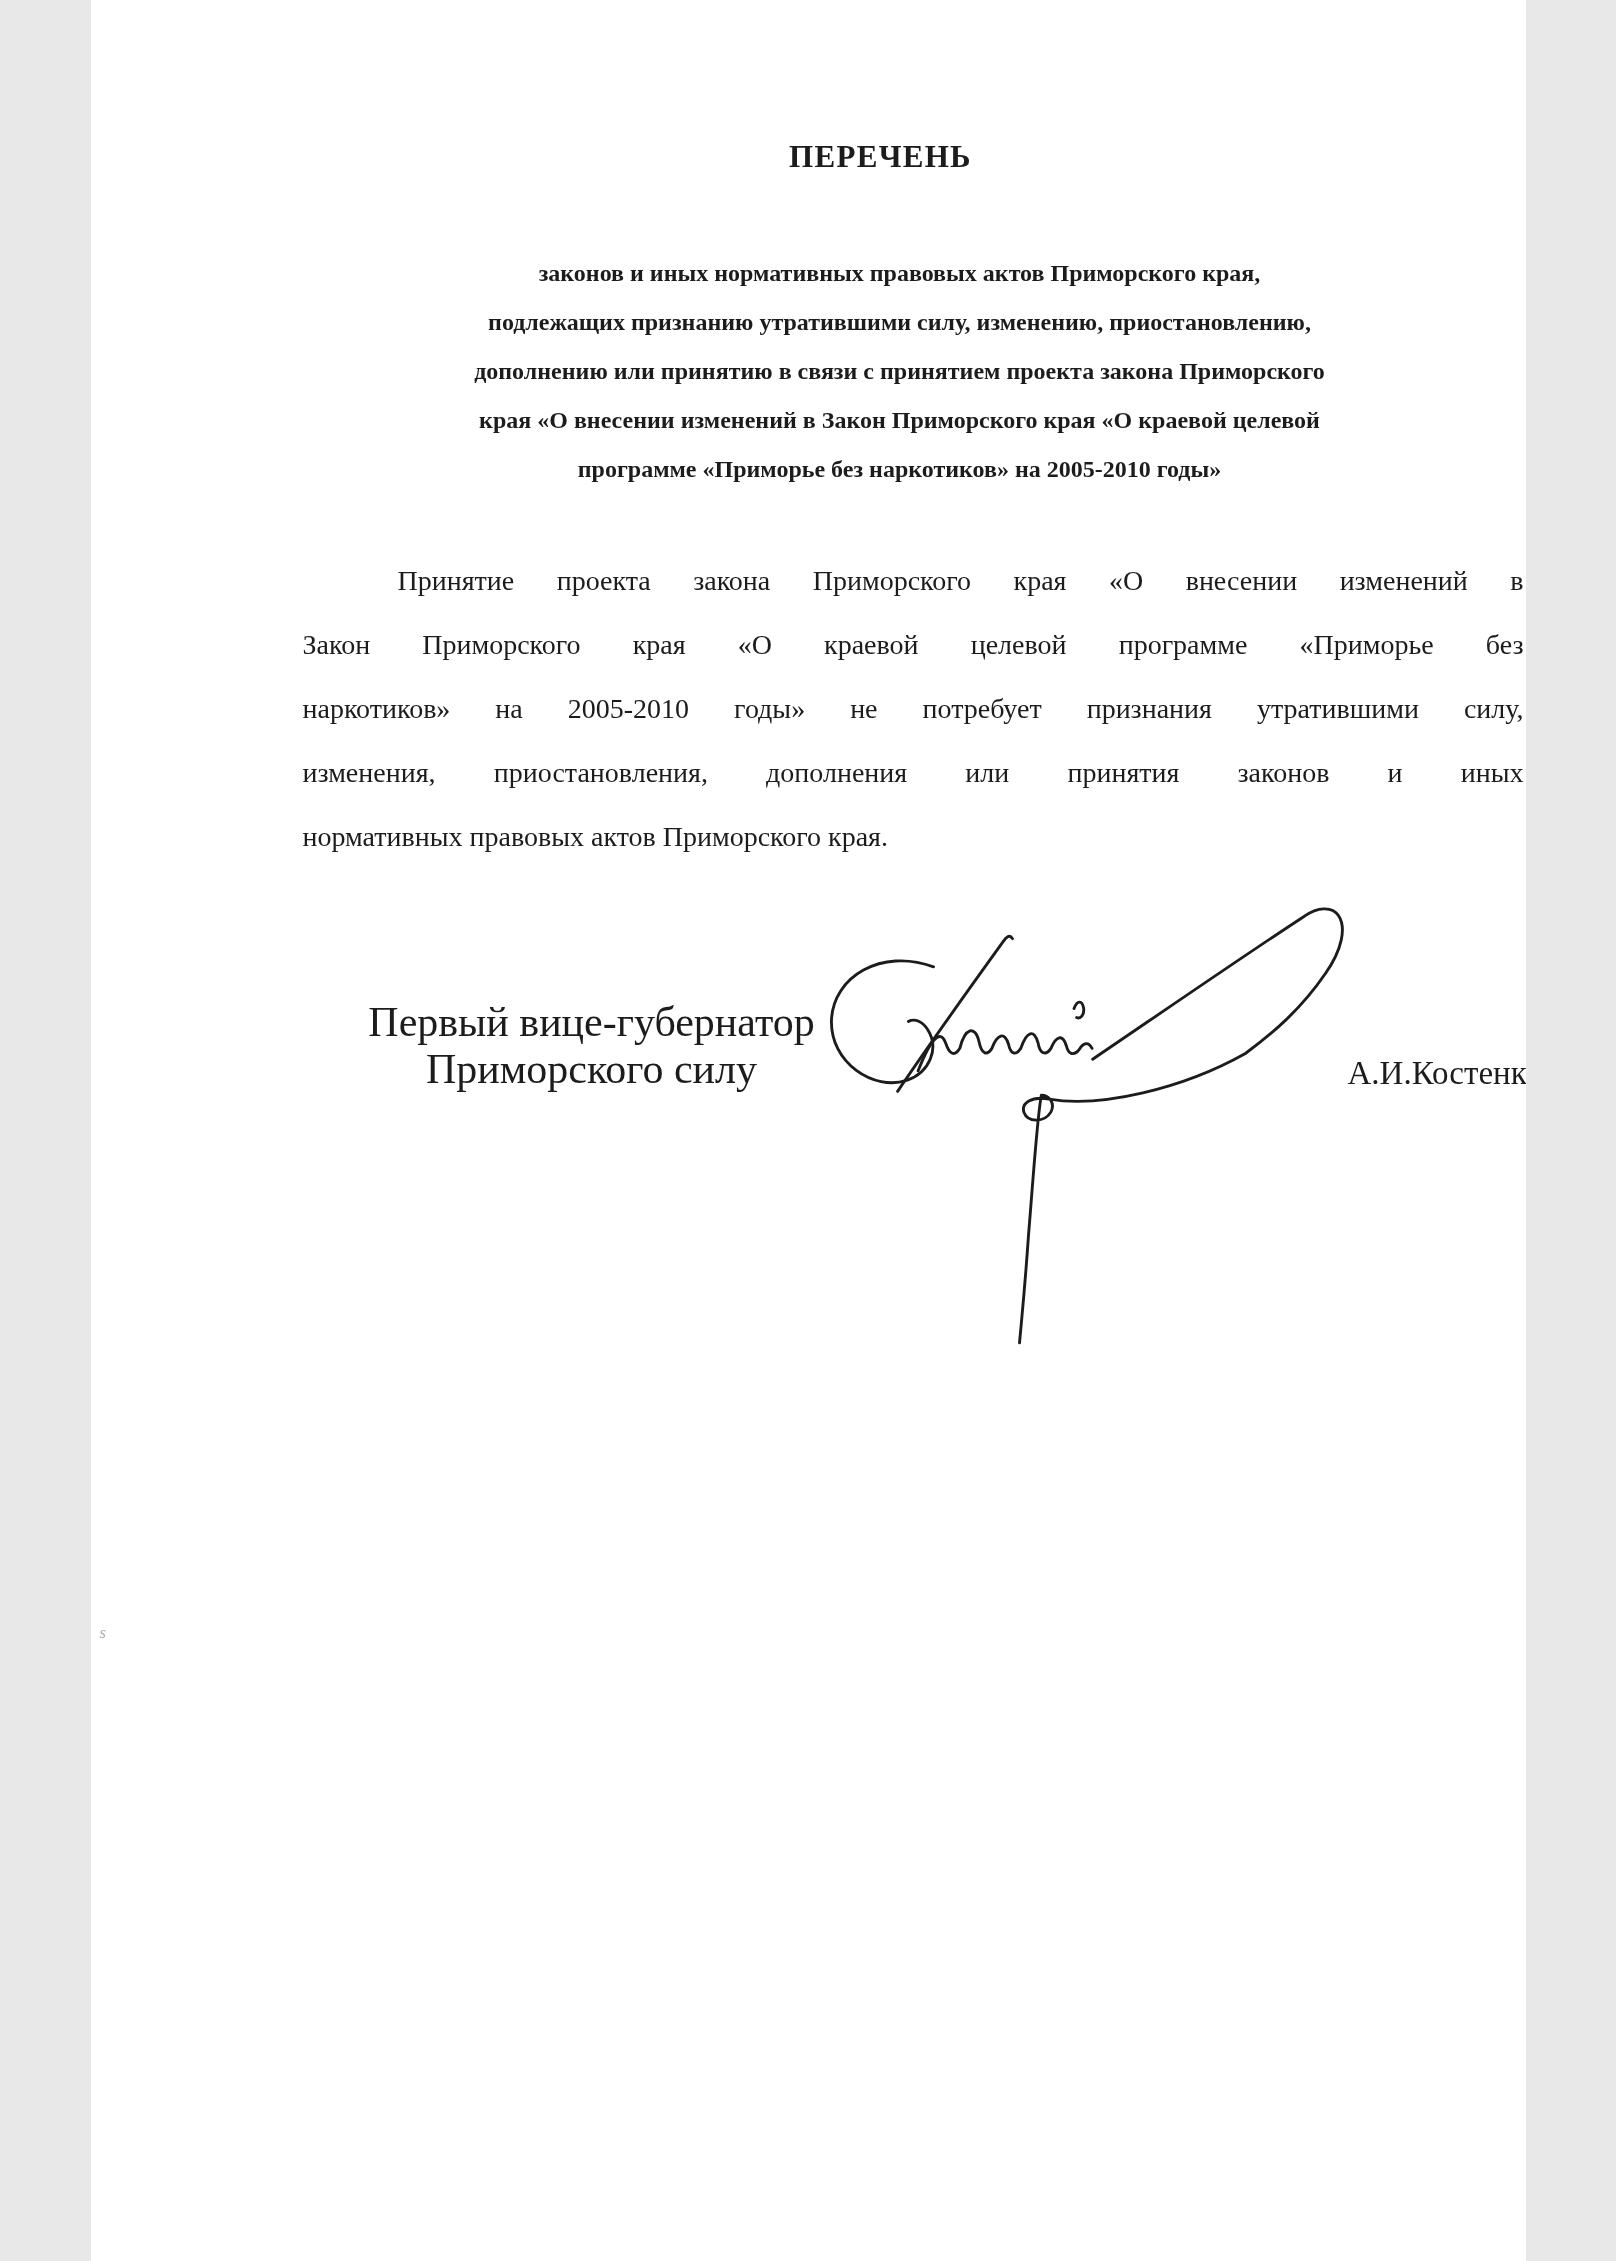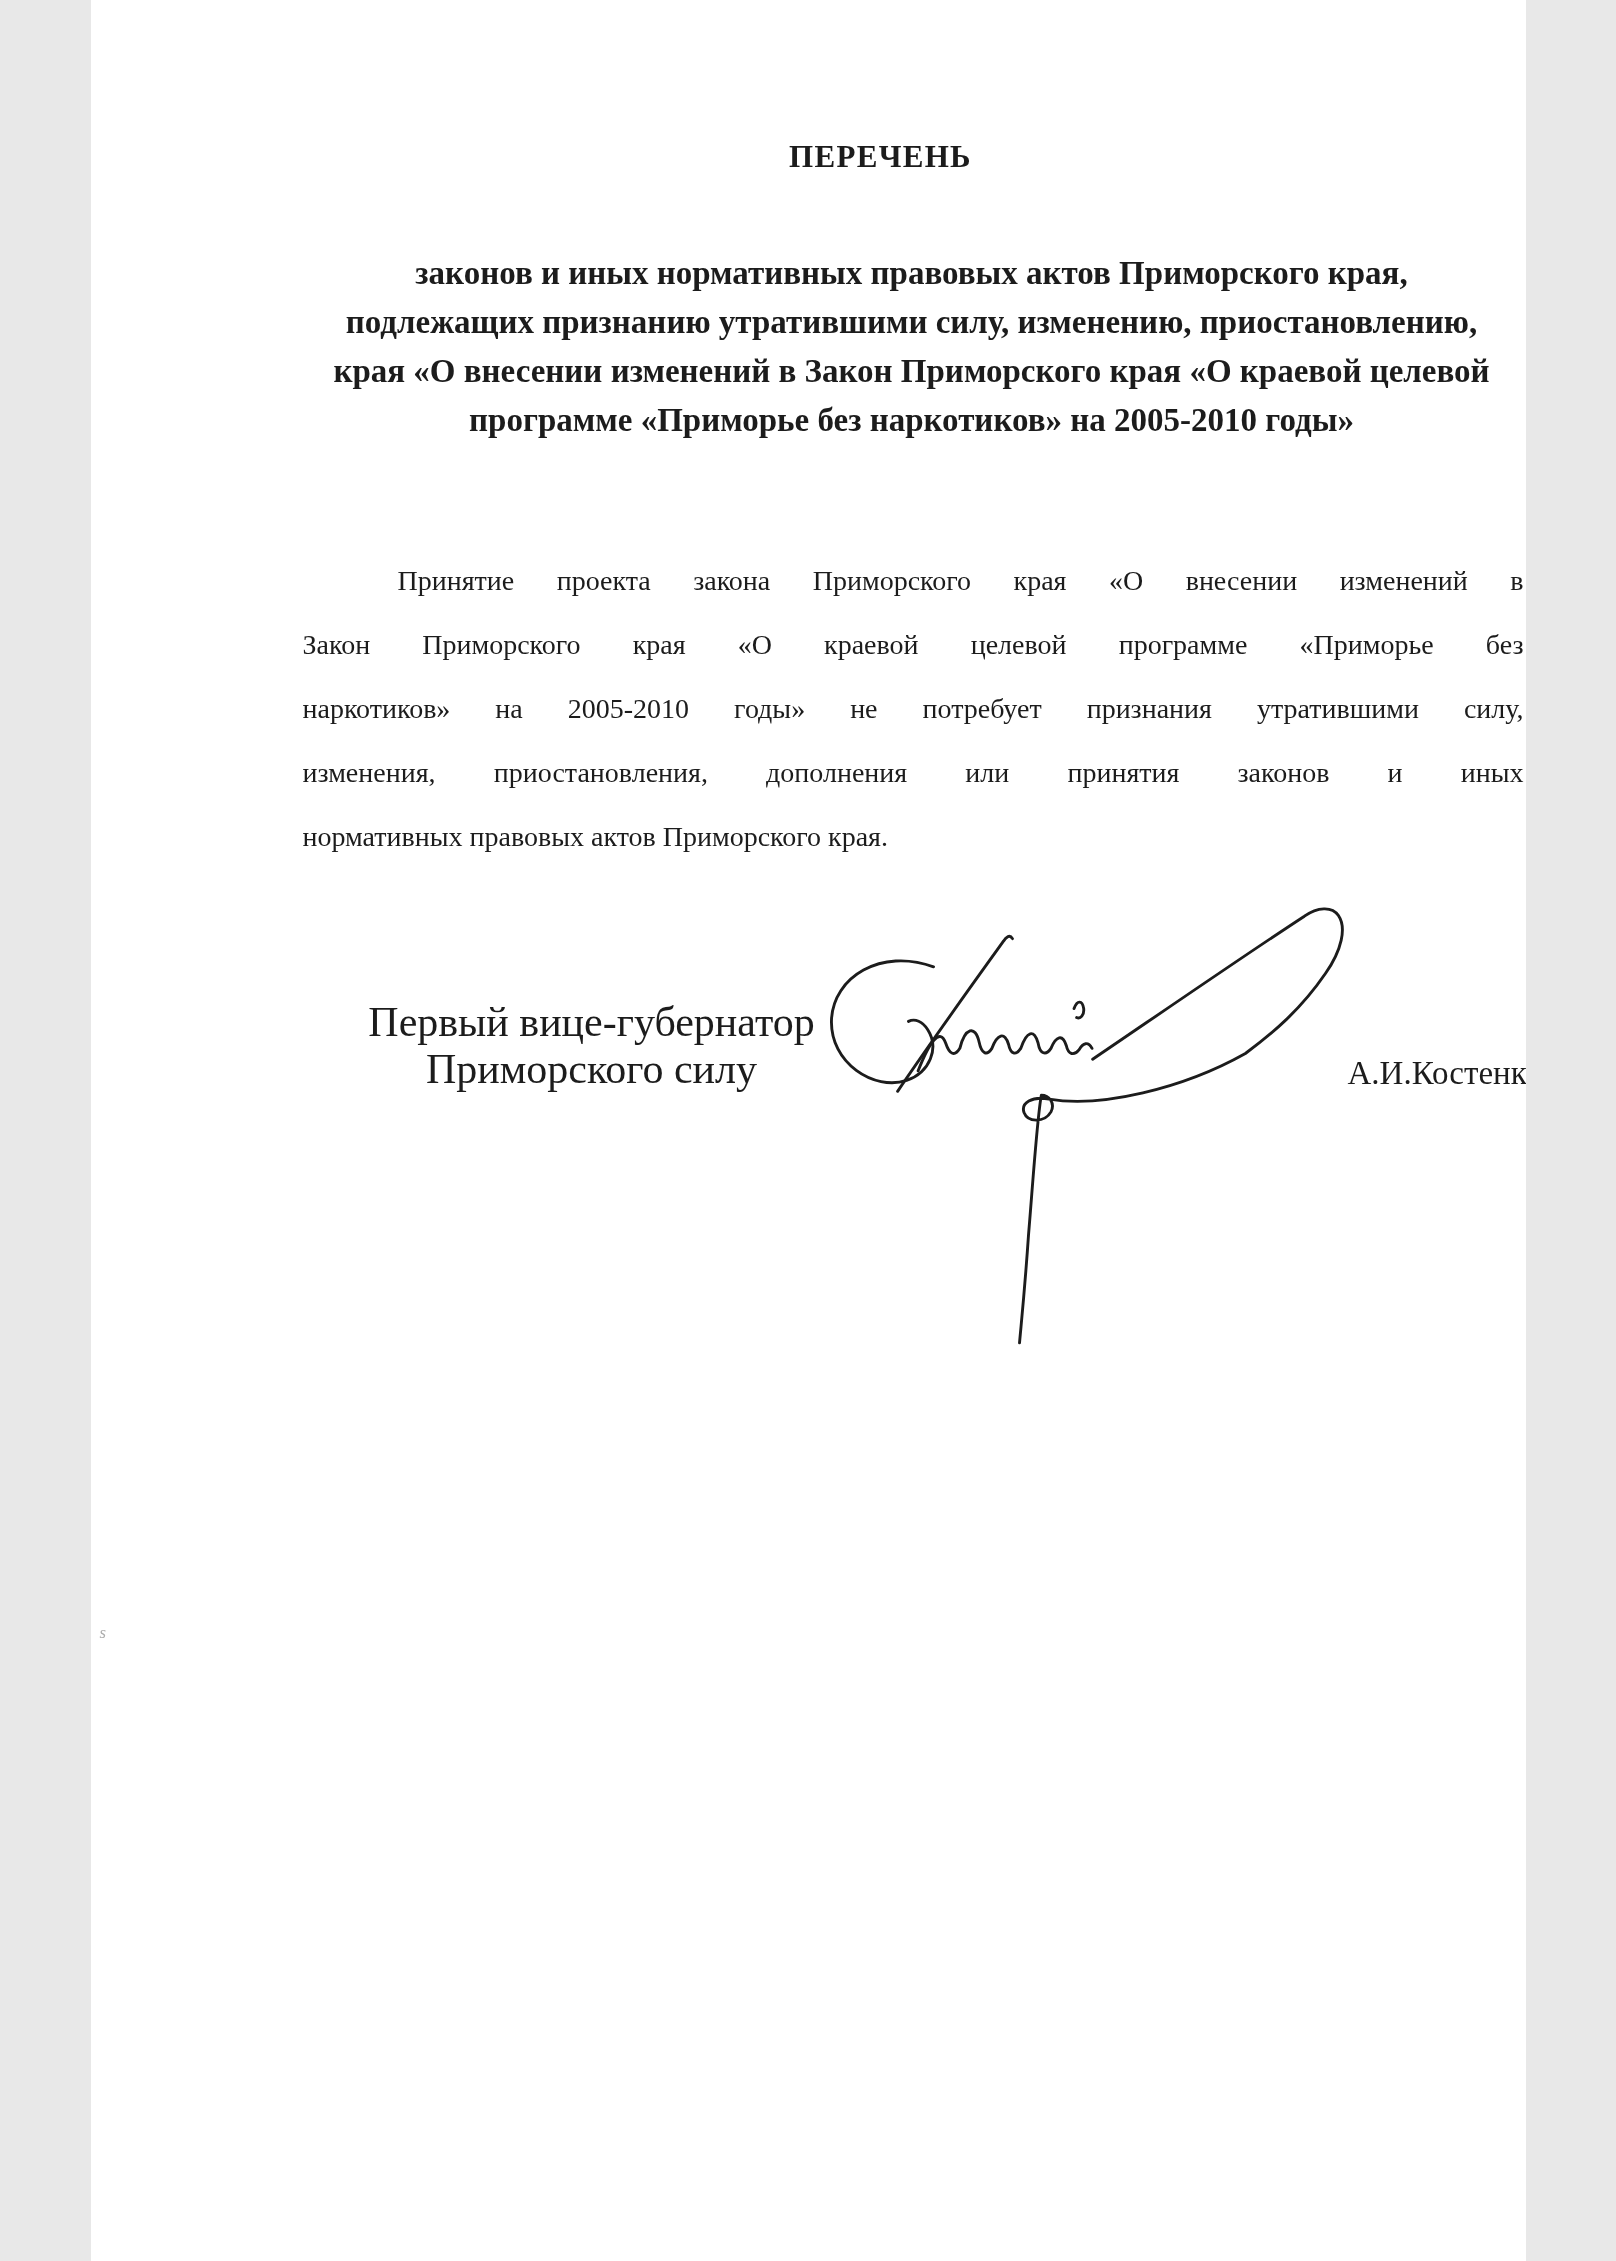--- a/index.html
+++ b/index.html
@@ -18,22 +18,22 @@
     position: absolute;
     left: 193px; top: 137px; width: 1194px;
     text-align: center;
     font-size: 31px;
     font-weight: bold;
     letter-spacing: 1.3px;
     line-height: 39px;
   }
   .subtitle {
     position: absolute;
-    left: 224px; top: 249px; width: 1194px;
-    font-size: 33px;
+    left: 212px; top: 249px; width: 1194px;
+    font-size: 24px;
     line-height: 49px;
   }
   .subtitle-line {
     text-align: center;
     font-weight: bold;
   }
   .body-par {
     position: absolute;
     left: 212px; top: 549px; width: 1221px;
     font-size: 28px;
@@ -78,20 +78,21 @@
 </head>
 <body>
 
 <div class="page">
 
   <div class="doc-title">ПЕРЕЧЕНЬ</div>
 
   <div class="subtitle">
       <div class="subtitle-line">законов и иных нормативных правовых актов Приморского края,</div>
       <div class="subtitle-line">подлежащих признанию утратившими силу, изменению, приостановлению,</div>
+      <div class="subtitle-line">дополнению или принятию в связи с принятием проекта закона Приморского</div>
       <div class="subtitle-line">края «О внесении изменений в Закон Приморского края «О краевой целевой</div>
       <div class="subtitle-line">программе «Приморье без наркотиков» на 2005-2010 годы»</div>
     </div>
 
   <div class="body-par">
       <div class="body-line">Принятие проекта закона Приморского края «О внесении изменений в</div>
       <div class="body-line">Закон Приморского края «О краевой целевой программе «Приморье без</div>
       <div class="body-line">наркотиков» на 2005-2010 годы» не потребует признания утратившими силу,</div>
       <div class="body-line">изменения, приостановления, дополнения или принятия законов и иных</div>
       <div class="body-line">нормативных правовых актов Приморского края.</div>

